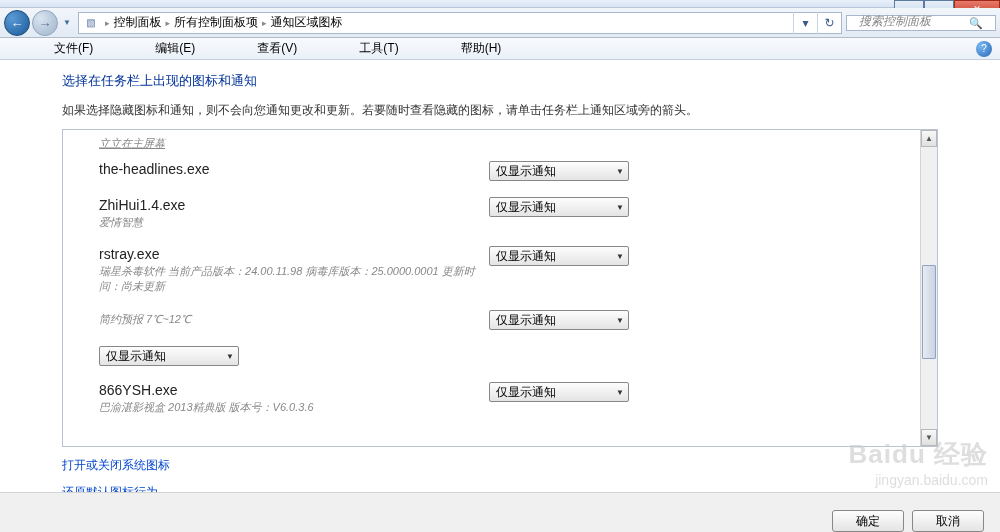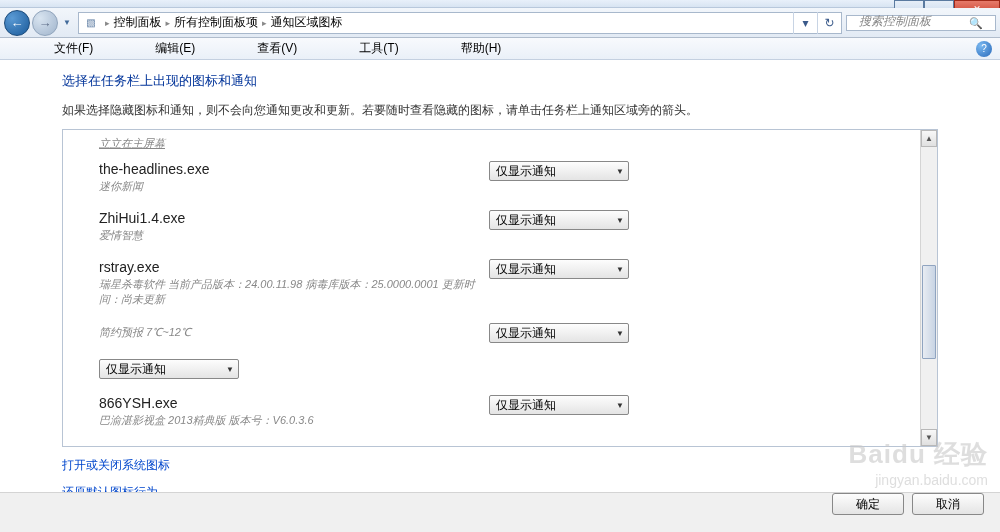--- a/index.html
+++ b/index.html
@@ -48,21 +48,21 @@
 .sb-btn { height: 17px; background: linear-gradient(#f8f8f8,#e0e0e0); border: 1px solid #b8b8b8; display: flex; align-items: center; justify-content: center; font-size: 8px; color: #555; }
 .sb-track { position: absolute; top: 17px; bottom: 17px; left: 0; right: 0; }
 .sb-thumb { position: absolute; left: 1px; right: 1px; top: 42%; height: 94px; background: linear-gradient(90deg,#e8ecf2,#c8d4e4); border: 1px solid #90a4c0; border-radius: 1px; }
 .sb-btn.bot { position: absolute; bottom: 0; left: 0; right: 0; }
 
 .link { color: #0046cc; font-size: 12px; margin-top: 10px; display: block; }
 .checkbox-row { margin-top: 12px; font-size: 12px; display: flex; align-items: center; }
 .checkbox-row input { margin-right: 4px; }
 
 
-.footer { position: absolute; bottom: 0; left: 0; right: 0; height: 40px; background: #f0f0f0; border-top: 1px solid #d4d4d4; display: flex; align-items: flex-start; justify-content: flex-end; padding: 0 16px; gap: 8px; }
+.footer { position: absolute; bottom: 0; left: 0; right: 0; height: 40px; background: #f0f0f0; border-top: 1px solid #d4d4d4; display: flex; align-items: flex-end; justify-content: flex-end; padding: 0 16px; gap: 8px; }
 .btn { width: 72px; height: 22px; border: 1px solid #888; background: linear-gradient(#fdfdfd,#e4e4e4); font-size: 12px; border-radius: 3px; }
 
 
 .watermark { position: absolute; right: 12px; bottom: 44px; color: rgba(200,200,200,0.6); text-align: right; pointer-events: none; }
 .watermark .wm1 { font-size: 26px; font-weight: bold; letter-spacing: 1px; }
 .watermark .wm2 { font-size: 14px; }
 </style>
 </head>
 <body>
 
@@ -109,21 +109,20 @@
 <div class="content">
   <div class="page-title">选择在任务栏上出现的图标和通知</div>
   <div class="page-desc">如果选择隐藏图标和通知，则不会向您通知更改和更新。若要随时查看隐藏的图标，请单击任务栏上通知区域旁的箭头。</div>
 
   <div class="listbox">
     <div class="list-inner" id="list-inner">
       <div class="cut-row">立立在主屏幕</div>
     <div class="row">
           <div class="row-text">
             <div class="row-name">the-headlines.exe</div>
-            <div class="row-desc">迷你新闻</div>
           </div>
           <div class="dropdown">
             <span>仅显示通知</span>
             <span class="dd-arrow">▼</span>
           </div>
         </div>
         <div class="row">
           <div class="row-text">
             <div class="row-name">ZhiHui1.4.exe</div>
             <div class="row-desc">爱情智慧</div>

